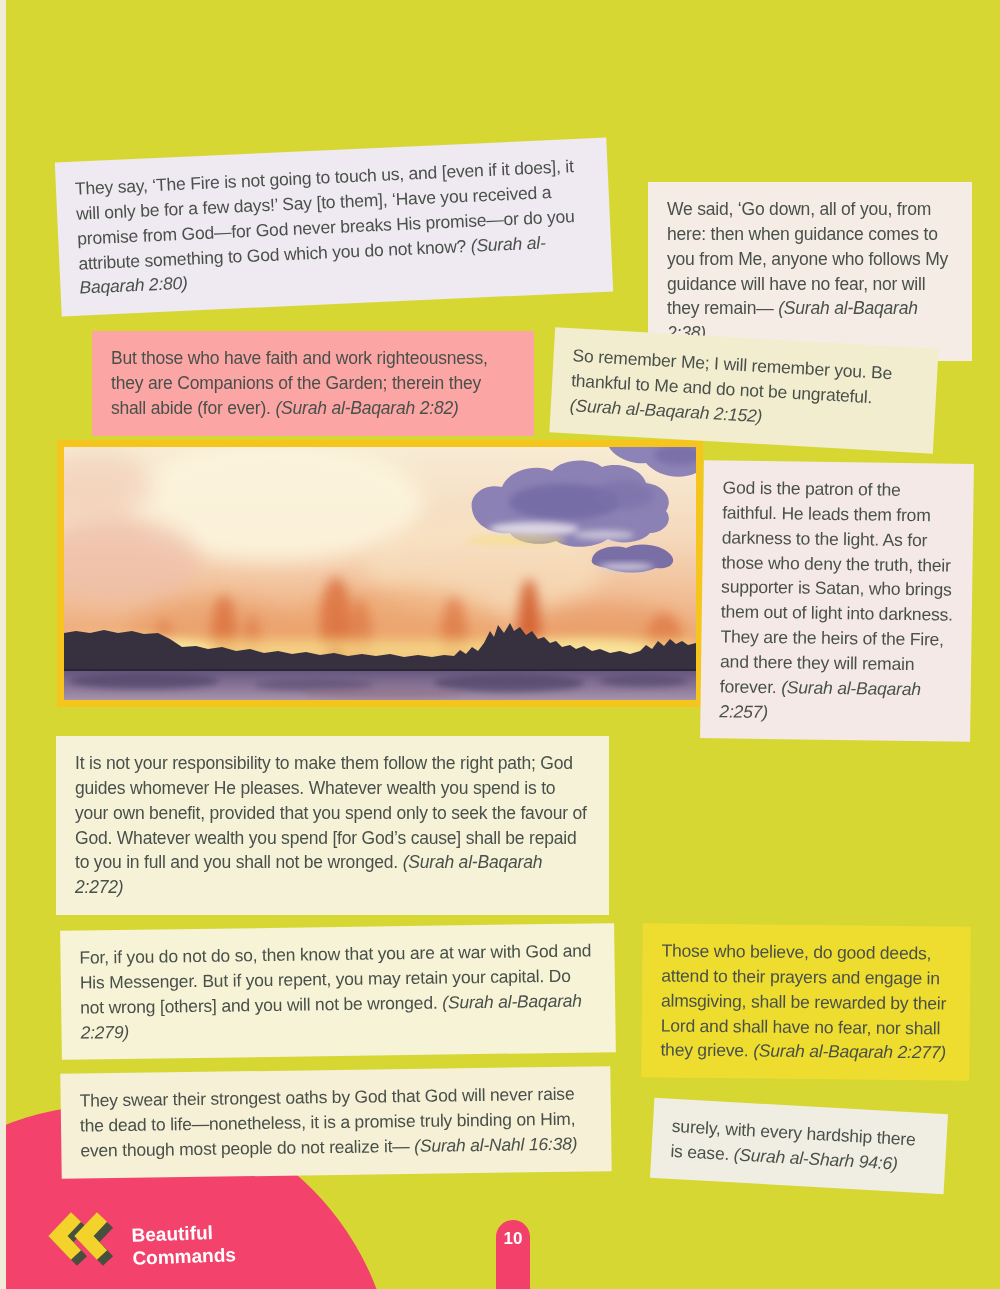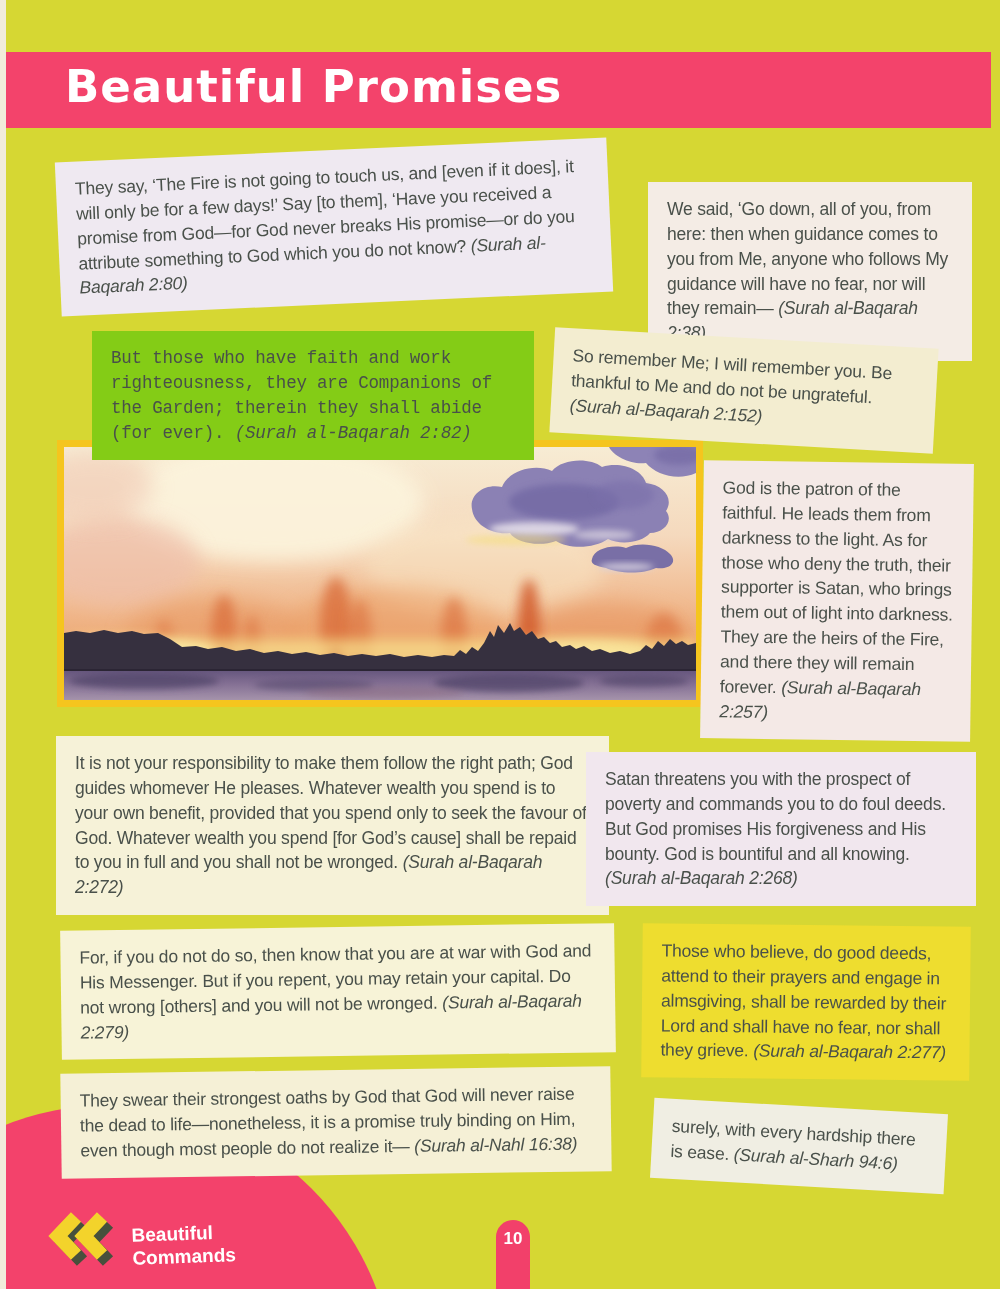--- a/index.html
+++ b/index.html
@@ -36,35 +36,32 @@
   }
   .page-num{display:block;margin-top:9px;color:#ffffff;font-weight:bold;font-size:17px;}
 </style>
 </head>
 <body>
 
 <div class="page" style="background-color: rgb(214, 215, 51);">
 
   <div class="page-edge"></div>
 
-  <div class="banner" style="background-color: rgb(243, 67, 107);">
-    <h1 class="title">Beautiful Promises</h1>
-  </div>
 
   <div class="q" style="left: 58px; top: 150px; width: 552px; transform: rotate(-2.6deg); background-color: rgb(239, 233, 241);">
     <span>They say, ‘The Fire is not going to touch us, and [even if it does], it will only be for a few days!’ Say [to them], ‘Have you received a promise from God—for God never breaks His promise—or do you attribute something to God which you do not know?</span>
     <em>(Surah al-Baqarah 2:80)</em>
   </div>
 
   <div class="q" style="left: 648px; top: 182px; width: 324px; background-color: rgb(244, 236, 229);">
     <span>We said, ‘Go down, all of you, from here: then when guidance comes to you from Me, anyone who follows My guidance will have no fear, nor will they remain—</span>
     <em>(Surah al-Baqarah 2:38)</em>
   </div>
 
-  <div class="q" style="left: 92px; top: 331px; width: 442px; background-color: #84cc16; font-family: Liberation Mono, monospace;">
+  <div class="q" style="left: 92px; top: 331px; width: 442px; background-color: #fca5a5;">
     <span>But those who have faith and work righteousness, they are Companions of the Garden; therein they shall abide (for ever).</span>
     <em>(Surah al-Baqarah 2:82)</em>
   </div>
 
   <div class="q" style="left: 552px; top: 338px; width: 384px; transform: rotate(3.2deg); background-color: rgb(243, 237, 208);">
     <span>So remember Me; I will remember you. Be thankful to Me and do not be ungrateful.</span>
     <em>(Surah al-Baqarah 2:152)</em>
   </div>
 
   <div class="painting" style="border-color: rgb(245, 197, 30);">
@@ -139,24 +136,20 @@
   <div class="q" style="left: 702px; top: 462px; width: 270px; transform: rotate(0.8deg); background-color: rgb(244, 233, 230);">
     <span>God is the patron of the faithful. He leads them from darkness to the light. As for those who deny the truth, their supporter is Satan, who brings them out of light into darkness. They are the heirs of the Fire, and there they will remain forever.</span>
     <em>(Surah al-Baqarah 2:257)</em>
   </div>
 
   <div class="q" style="left: 56px; top: 736px; width: 553px; background-color: rgb(246, 242, 216);">
     <span>It is not your responsibility to make them follow the right path; God guides whomever He pleases. Whatever wealth you spend is to your own benefit, provided that you spend only to seek the favour of God. Whatever wealth you spend [for God’s cause] shall be repaid to you in full and you shall not be wronged.</span>
     <em>(Surah al-Baqarah 2:272)</em>
   </div>
 
-  <div class="q" style="left: 586px; top: 752px; width: 390px; background-color: rgb(241, 231, 238);">
-    <span>Satan threatens you with the prospect of poverty and commands you to do foul deeds. But God promises His forgiveness and His bounty. God is bountiful and all knowing.</span>
-    <em>(Surah al-Baqarah 2:268)</em>
-  </div>
 
   <div class="q" style="left: 61px; top: 927px; width: 554px; transform: rotate(-0.8deg); background-color: rgb(247, 243, 215);">
     <span>For, if you do not do so, then know that you are at war with God and His Messenger. But if you repent, you may retain your capital. Do not wrong [others] and you will not be wronged.</span>
     <em>(Surah al-Baqarah 2:279)</em>
   </div>
 
   <div class="q" style="left: 642px; top: 925px; width: 328px; transform: rotate(0.6deg); background-color: rgb(238, 221, 47);">
     <span>Those who believe, do good deeds, attend to their prayers and engage in almsgiving, shall be rewarded by their Lord and shall have no fear, nor shall they grieve.</span>
     <em>(Surah al-Baqarah 2:277)</em>
   </div>

